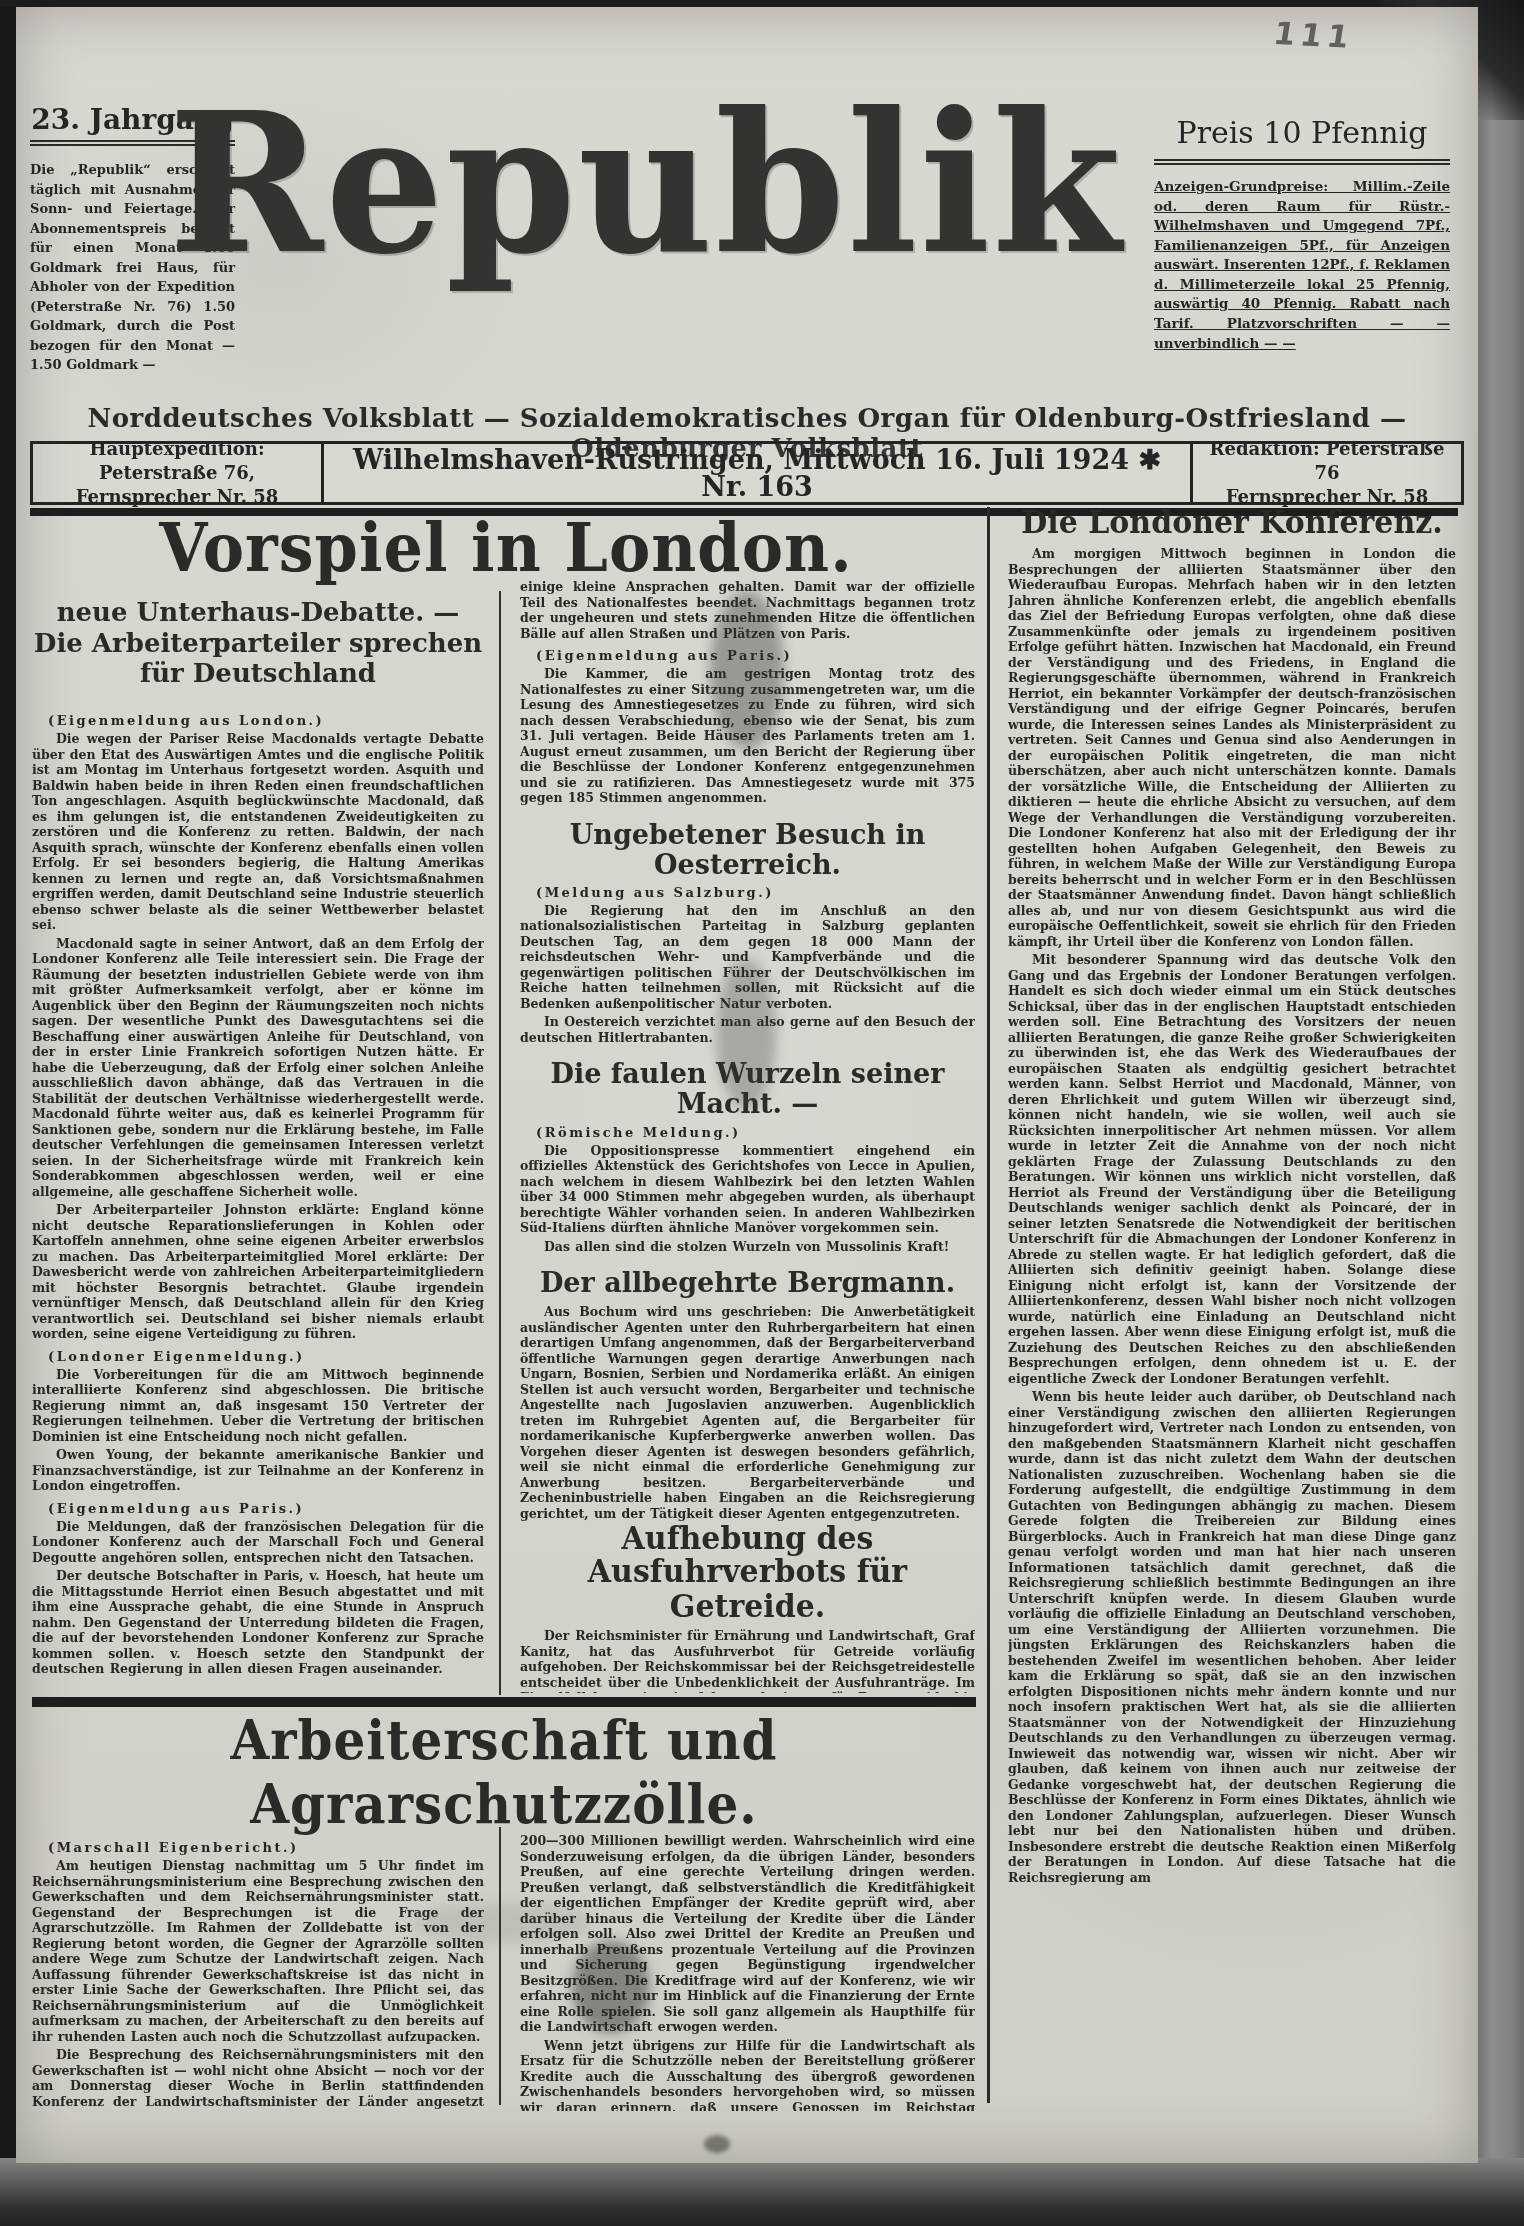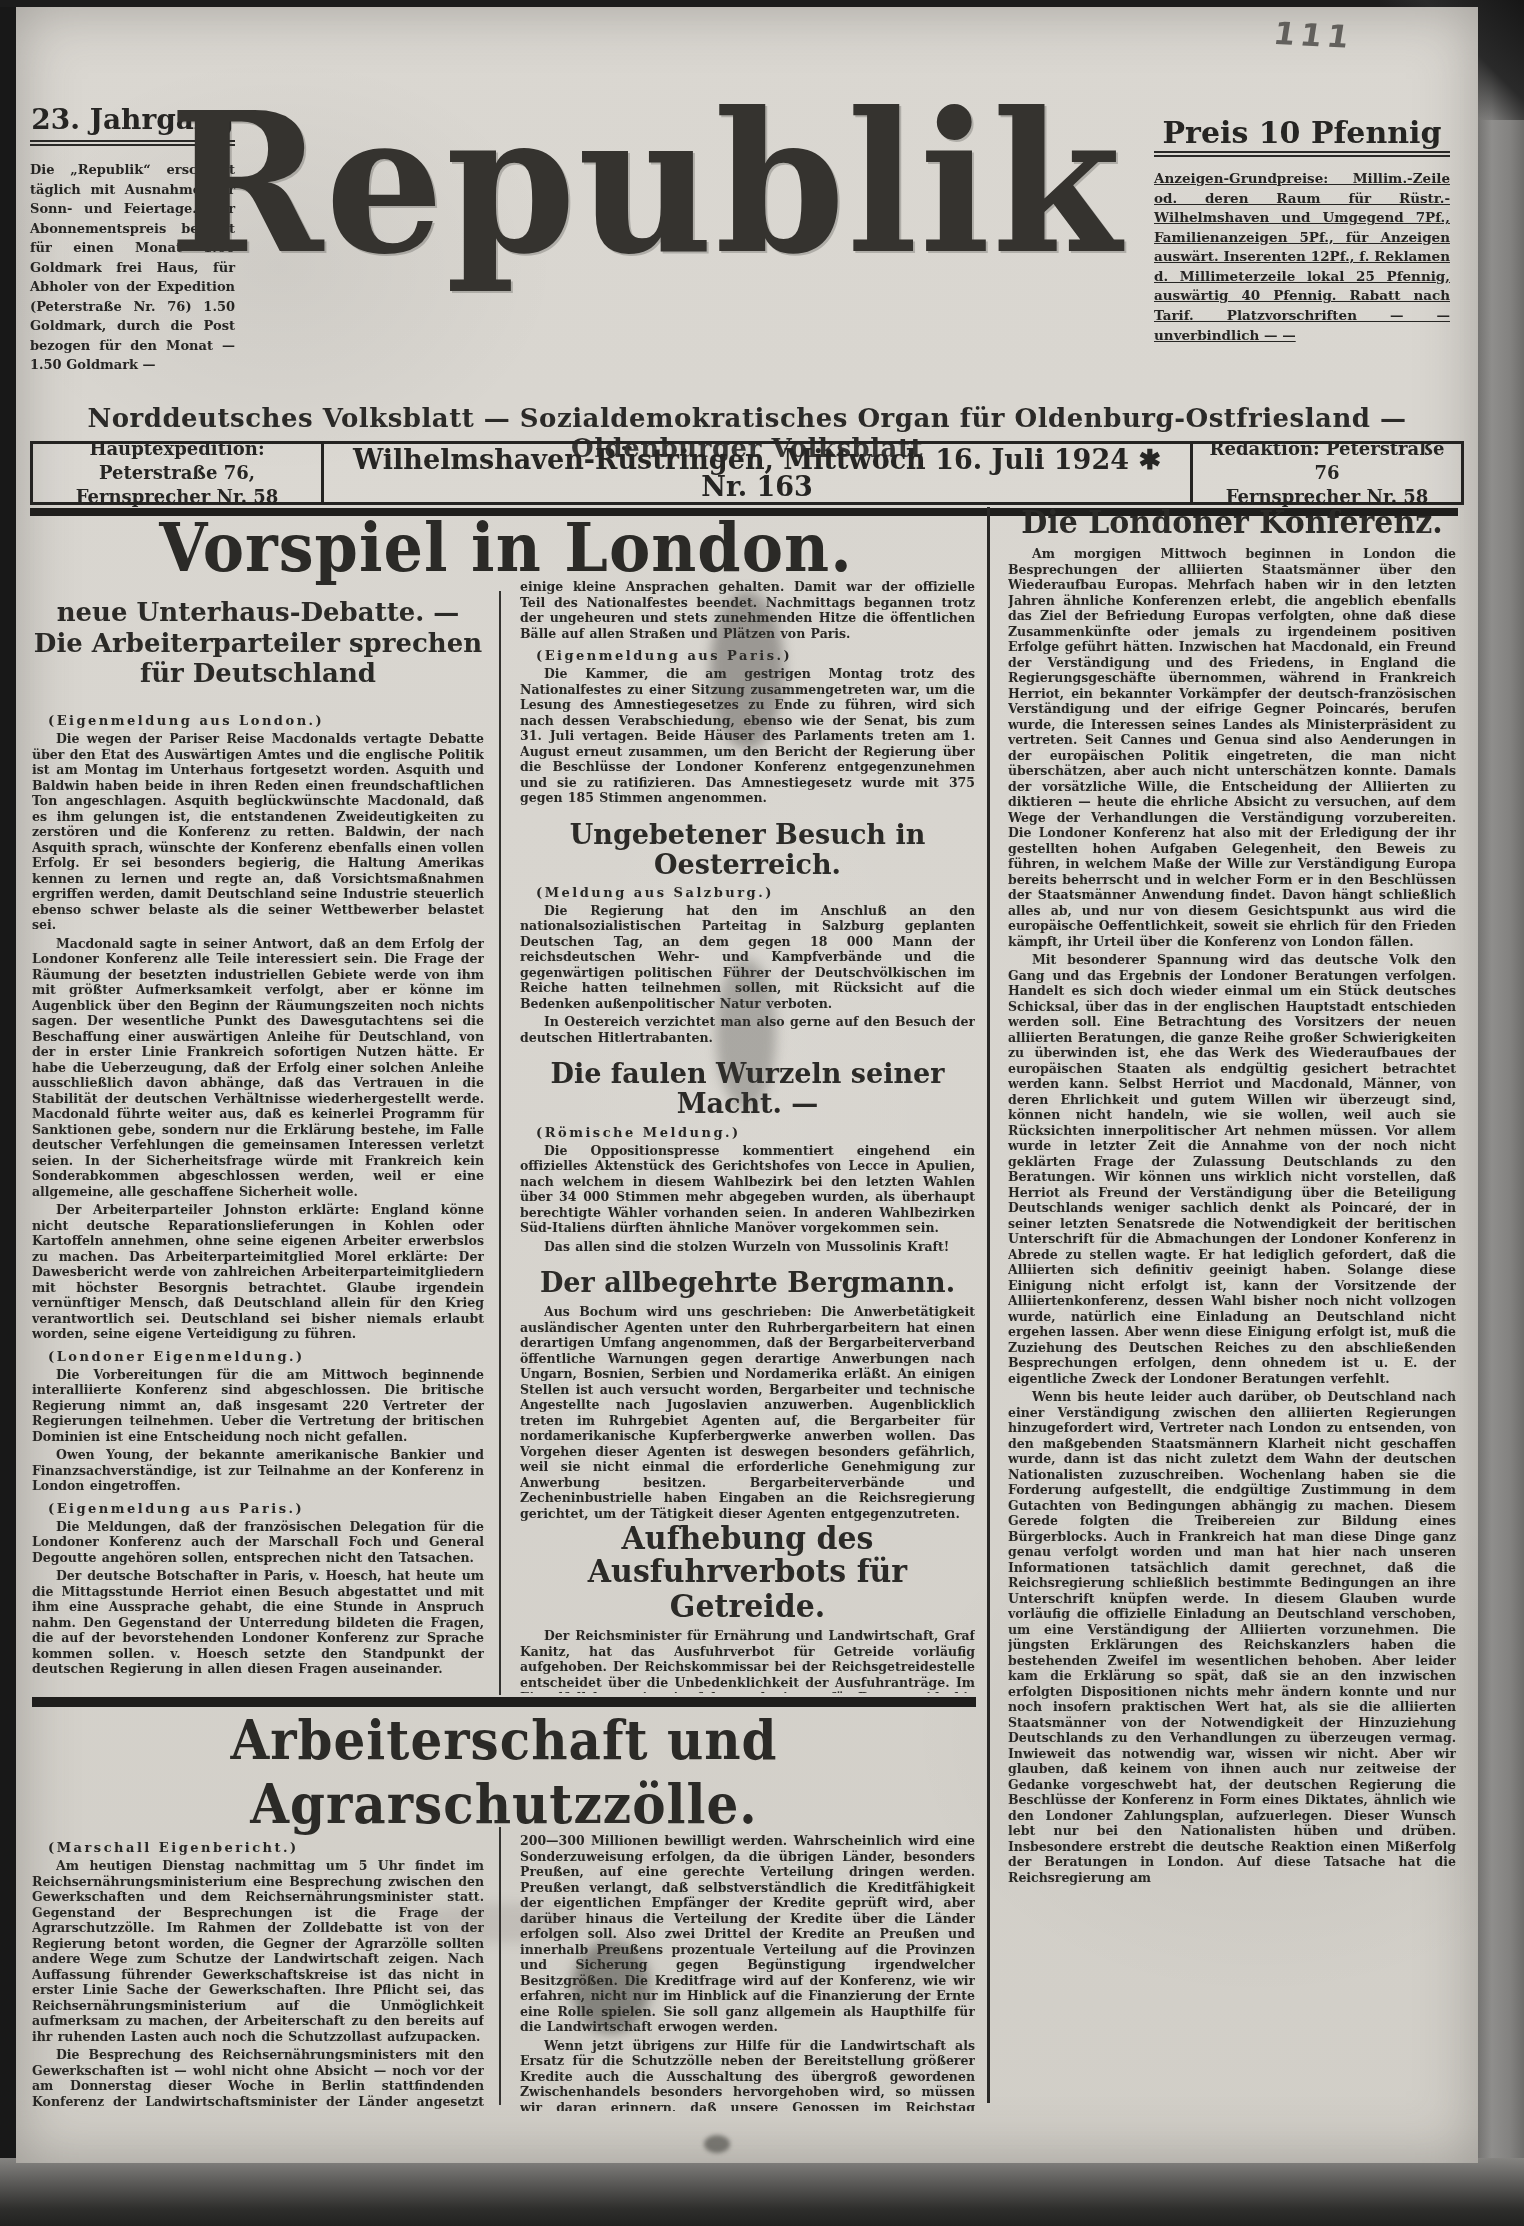--- a/index.html
+++ b/index.html
@@ -33,21 +33,21 @@
   .jahrgang-block{position:absolute;left:14px;top:96px;width:205px;}
   .jahrgang{font-size:28px;font-weight:bold;text-align:center;border-bottom:6px double #2a2927;padding-bottom:4px;}
   .left-info{margin-top:14px;font-size:13px;font-weight:bold;line-height:1.5;text-align:justify;}
   .paper-title{
     position:absolute;left:150px;top:78px;width:960px;text-align:center;
     font-size:186px;line-height:1.05;font-weight:bold;color:#35332f;
     letter-spacing:2px;transform:scaleY(1.04);
     text-shadow:2px 2px 0 rgba(53,51,47,0.25);
   }
   .price-block{position:absolute;left:1138px;top:108px;width:296px;}
-  .price{font-size:30px;font-weight:bold;text-align:center;border-bottom:6px double #2a2927;padding-bottom:1px;}
+  .price{font-size:30px;font-weight:normal;text-align:center;border-bottom:6px double #2a2927;padding-bottom:9px;}
   .right-info{margin-top:12px;font-size:13.5px;font-weight:bold;line-height:1.45;text-align:justify;text-decoration:underline;}
   .handwritten{
     position:absolute;left:1258px;top:10px;font-family:"DejaVu Sans",sans-serif;
     font-size:31px;color:#4f4d4a;letter-spacing:5px;transform:rotate(3deg) skewX(-6deg);
     font-weight:bold;opacity:0.85;
   }
   .subtitle{
     position:absolute;left:14px;top:396px;width:1434px;text-align:center;
     font-size:26px;font-weight:bold;letter-spacing:0.5px;color:#2b2a28;
   }
@@ -141,21 +141,21 @@
   <div class="vrule" id="vrule-1b"></div>
   <div class="vrule" id="vrule-2"></div>
 
   <div class="col" id="col1-top">
       <div class="blk sub">neue Unterhaus-Debatte. — Die Arbeiterparteiler sprechen für Deutschland</div>
       <div class="blk by">(Eigenmeldung aus London.)</div>
       <div class="blk p">Die wegen der Pariser Reise Macdonalds vertagte Debatte über den Etat des Auswärtigen Amtes und die englische Politik ist am Montag im Unterhaus fortgesetzt worden. Asquith und Baldwin haben beide in ihren Reden einen freundschaftlichen Ton angeschlagen. Asquith beglückwünschte Macdonald, daß es ihm gelungen ist, die entstandenen Zweideutigkeiten zu zerstören und die Konferenz zu retten. Baldwin, der nach Asquith sprach, wünschte der Konferenz ebenfalls einen vollen Erfolg. Er sei besonders begierig, die Haltung Amerikas kennen zu lernen und regte an, daß Vorsichtsmaßnahmen ergriffen werden, damit Deutschland seine Industrie steuerlich ebenso schwer belaste als die seiner Wettbewerber belastet sei.</div>
       <div class="blk p">Macdonald sagte in seiner Antwort, daß an dem Erfolg der Londoner Konferenz alle Teile interessiert sein. Die Frage der Räumung der besetzten industriellen Gebiete werde von ihm mit größter Aufmerksamkeit verfolgt, aber er könne im Augenblick über den Beginn der Räumungszeiten noch nichts sagen. Der wesentliche Punkt des Dawesgutachtens sei die Beschaffung einer auswärtigen Anleihe für Deutschland, von der in erster Linie Frankreich sofortigen Nutzen hätte. Er habe die Ueberzeugung, daß der Erfolg einer solchen Anleihe ausschließlich davon abhänge, daß das Vertrauen in die Stabilität der deutschen Verhältnisse wiederhergestellt werde. Macdonald führte weiter aus, daß es keinerlei Programm für Sanktionen gebe, sondern nur die Erklärung bestehe, im Falle deutscher Verfehlungen die gemeinsamen Interessen verletzt seien. In der Sicherheitsfrage würde mit Frankreich kein Sonderabkommen abgeschlossen werden, weil er eine allgemeine, alle geschaffene Sicherheit wolle.</div>
       <div class="blk p">Der Arbeiterparteiler Johnston erklärte: England könne nicht deutsche Reparationslieferungen in Kohlen oder Kartoffeln annehmen, ohne seine eigenen Arbeiter erwerbslos zu machen. Das Arbeiterparteimitglied Morel erklärte: Der Dawesbericht werde von zahlreichen Arbeiterparteimitgliedern mit höchster Besorgnis betrachtet. Glaube irgendein vernünftiger Mensch, daß Deutschland allein für den Krieg verantwortlich sei. Deutschland sei bisher niemals erlaubt worden, seine eigene Verteidigung zu führen.</div>
       <div class="blk by">(Londoner Eigenmeldung.)</div>
-      <div class="blk p">Die Vorbereitungen für die am Mittwoch beginnende interalliierte Konferenz sind abgeschlossen. Die britische Regierung nimmt an, daß insgesamt 220 Vertreter der Regierungen teilnehmen. Ueber die Vertretung der britischen Dominien ist eine Entscheidung noch nicht gefallen.</div>
+      <div class="blk p">Die Vorbereitungen für die am Mittwoch beginnende interalliierte Konferenz sind abgeschlossen. Die britische Regierung nimmt an, daß insgesamt 150 Vertreter der Regierungen teilnehmen. Ueber die Vertretung der britischen Dominien ist eine Entscheidung noch nicht gefallen.</div>
       <div class="blk p">Owen Young, der bekannte amerikanische Bankier und Finanzsachverständige, ist zur Teilnahme an der Konferenz in London eingetroffen.</div>
       <div class="blk by">(Eigenmeldung aus Paris.)</div>
       <div class="blk p">Die Meldungen, daß der französischen Delegation für die Londoner Konferenz auch der Marschall Foch und General Degoutte angehören sollen, entsprechen nicht den Tatsachen.</div>
       <div class="blk p">Der deutsche Botschafter in Paris, v. Hoesch, hat heute um die Mittagsstunde Herriot einen Besuch abgestattet und mit ihm eine Aussprache gehabt, die eine Stunde in Anspruch nahm. Den Gegenstand der Unterredung bildeten die Fragen, die auf der bevorstehenden Londoner Konferenz zur Sprache kommen sollen. v. Hoesch setzte den Standpunkt der deutschen Regierung in allen diesen Fragen auseinander.</div>
       <div class="blk h2">Erinnerungen an 1789.</div>
     </div>
   <div class="col" id="col2-top">
       <div class="blk pc">einige kleine Ansprachen gehalten. Damit war der offizielle Teil des Nationalfestes beendet. Nachmittags begannen trotz der ungeheuren und stets zunehmenden Hitze die öffentlichen Bälle auf allen Straßen und Plätzen von Paris.</div>
       <div class="blk by">(Eigenmeldung aus Paris.)</div>
       <div class="blk p">Die Kammer, die am gestrigen Montag trotz des Nationalfestes zu einer Sitzung zusammengetreten war, um die Lesung des Amnestiegesetzes zu Ende zu führen, wird sich nach dessen Verabschiedung, ebenso wie der Senat, bis zum 31. Juli vertagen. Beide Häuser des Parlaments treten am 1. August erneut zusammen, um den Bericht der Regierung über die Beschlüsse der Londoner Konferenz entgegenzunehmen und sie zu ratifizieren. Das Amnestiegesetz wurde mit 375 gegen 185 Stimmen angenommen.</div>

